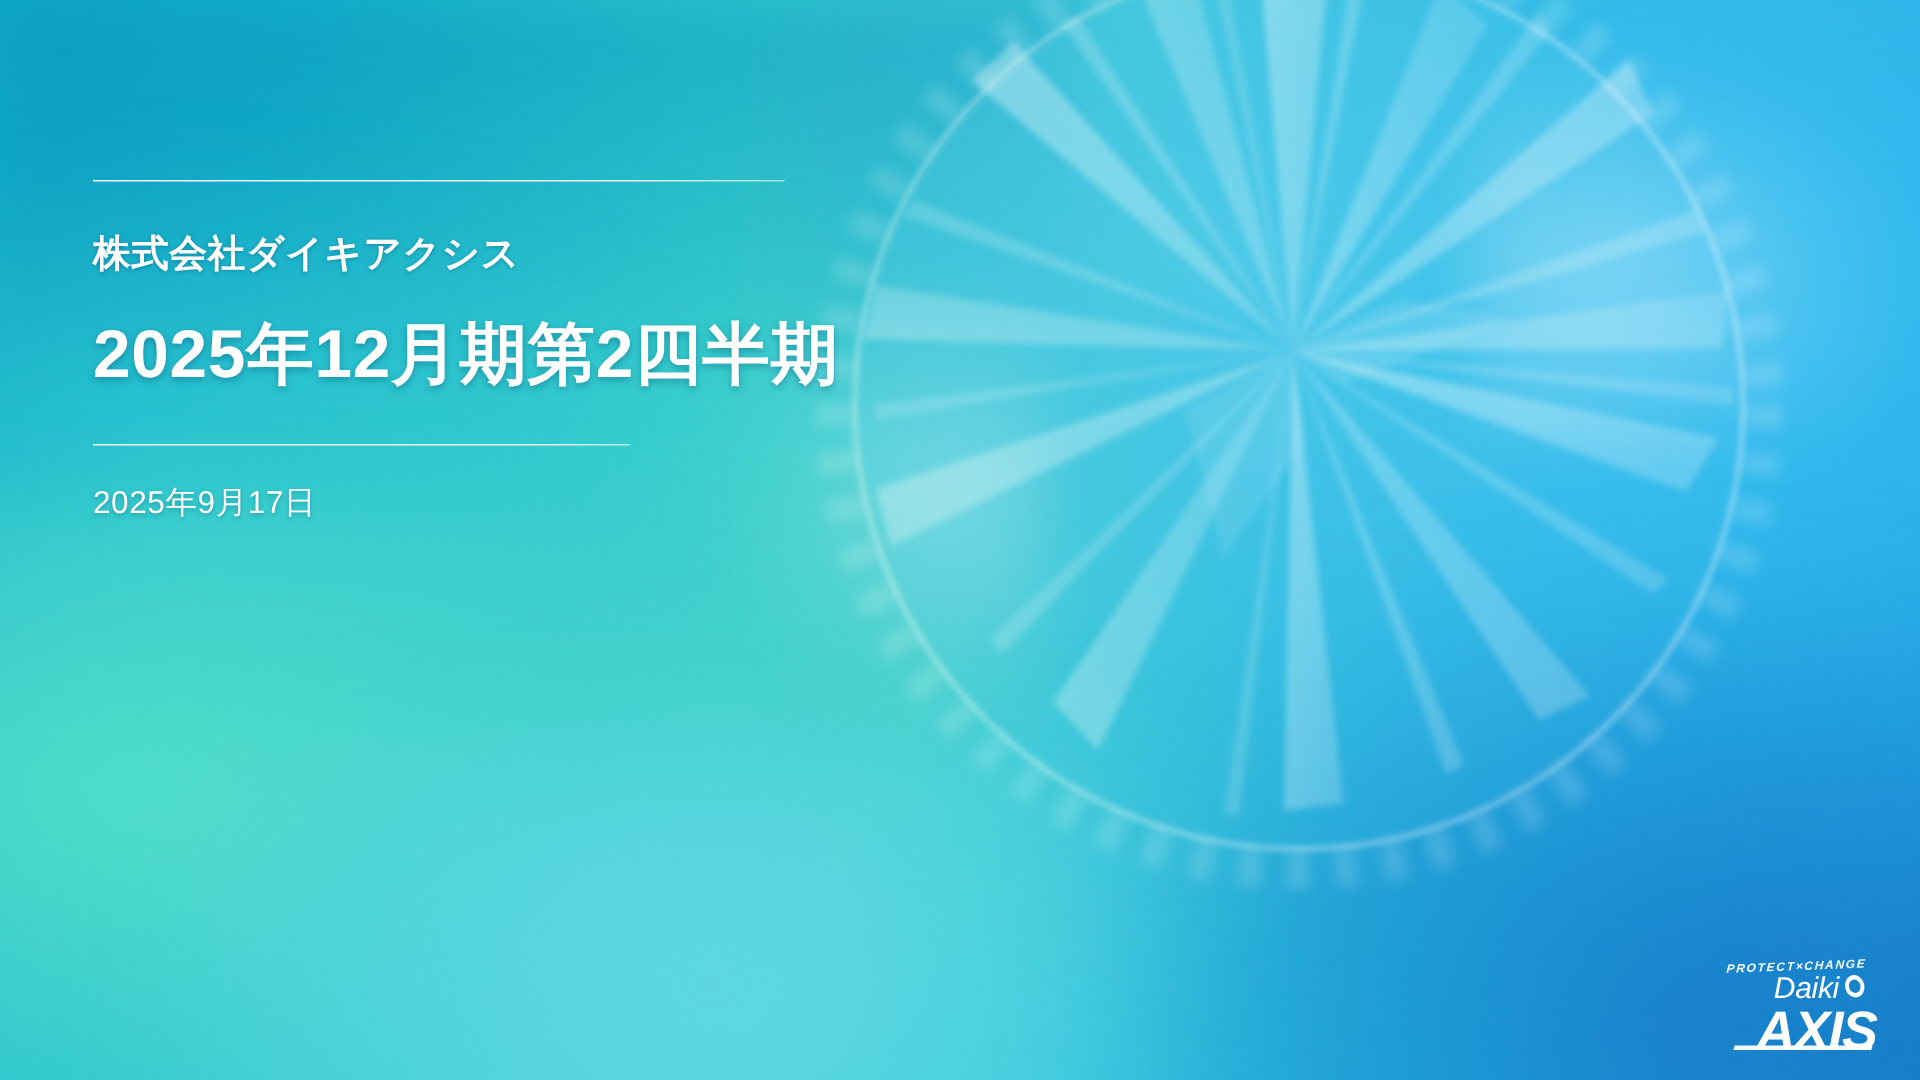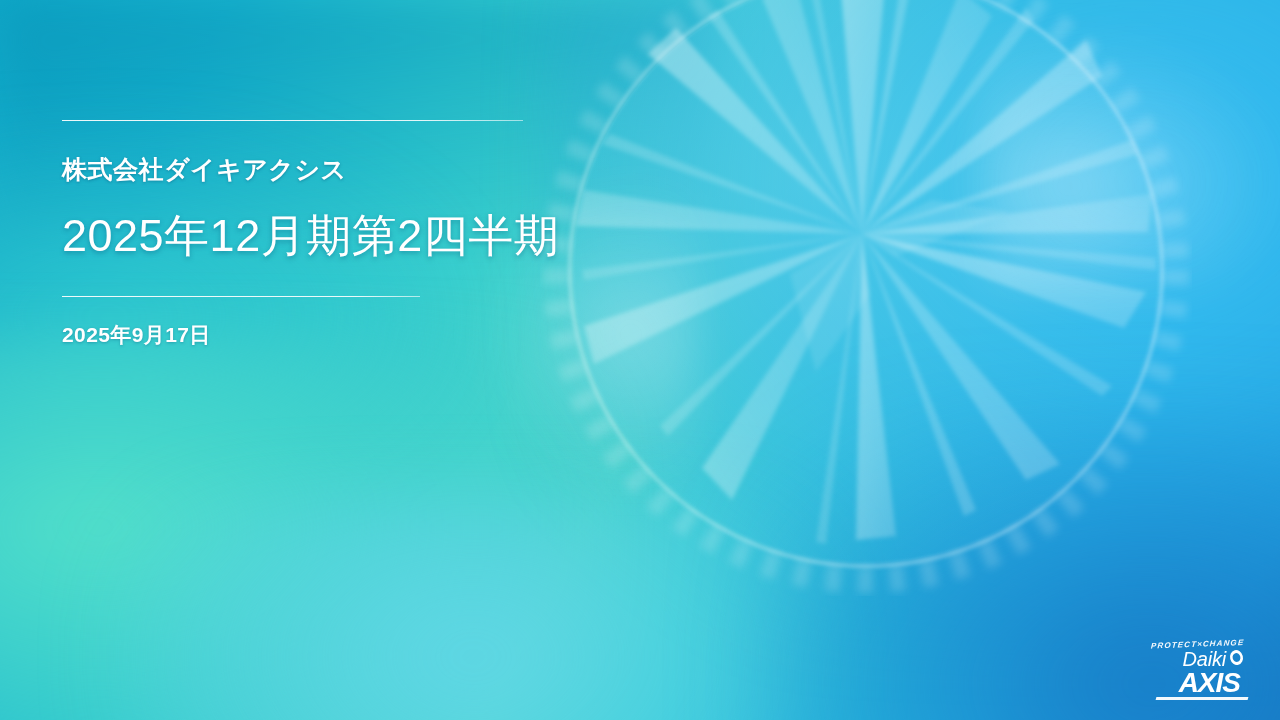--- a/index.html
+++ b/index.html
@@ -136,36 +136,36 @@
     font-weight: 700;
     letter-spacing: 0.5px;
     line-height: 1;
     text-shadow: 0 1px 3px rgba(0,70,110,0.40);
     white-space: nowrap;
   }
   .title {
     margin-top: 24px;
     color: #ffffff;
     font-size: 45px;
-    font-weight: 400;
+    font-weight: 700;
     line-height: 1.34;
     letter-spacing: 0.5px;
     text-shadow: 0 2px 5px rgba(0,70,110,0.38);
     white-space: nowrap;
   }
   .rule-bottom {
     margin-top: 30px;
     width: 358px; height: 1px;
     background: linear-gradient(90deg, rgba(255,255,255,0.92) 0%, rgba(255,255,255,0.90) 82%, rgba(255,255,255,0.60) 100%);
   }
   .date {
     margin-top: 24px;
     color: #ffffff;
     font-size: 21px;
-    font-weight: 700;
+    font-weight: 400;
     letter-spacing: 0.4px;
     text-shadow: 0 1px 3px rgba(0,70,110,0.34);
     white-space: nowrap;
   }
 
   
   .logo {
     position: absolute;
     right: 28px; bottom: 18px;
     width: 150px; height: 64px;
@@ -198,27 +198,27 @@
   .logo-ring {
     position: absolute;
     right: 8px; top: 12px;
     width: 15px; height: 15px;
     border: 3px solid #ffffff;
     border-radius: 50%;
     transform: rotate(-14deg) scaleX(0.86);
   }
   .logo-axis {
     color: #ffffff;
-    font-size: 28px;
+    font-size: 36px;
     font-weight: 700;
     font-style: italic;
     letter-spacing: -1px;
     line-height: 0.92;
     white-space: nowrap;
-    margin-right: 12px;
+    margin-right: 1px;
   }
   .logo-underline {
     position: absolute;
     right: 4px; bottom: 2px;
     width: 92px; height: 3px;
     background: #ffffff;
     transform: skewX(-16deg);
     opacity: 0.95;
   }
 </style>

